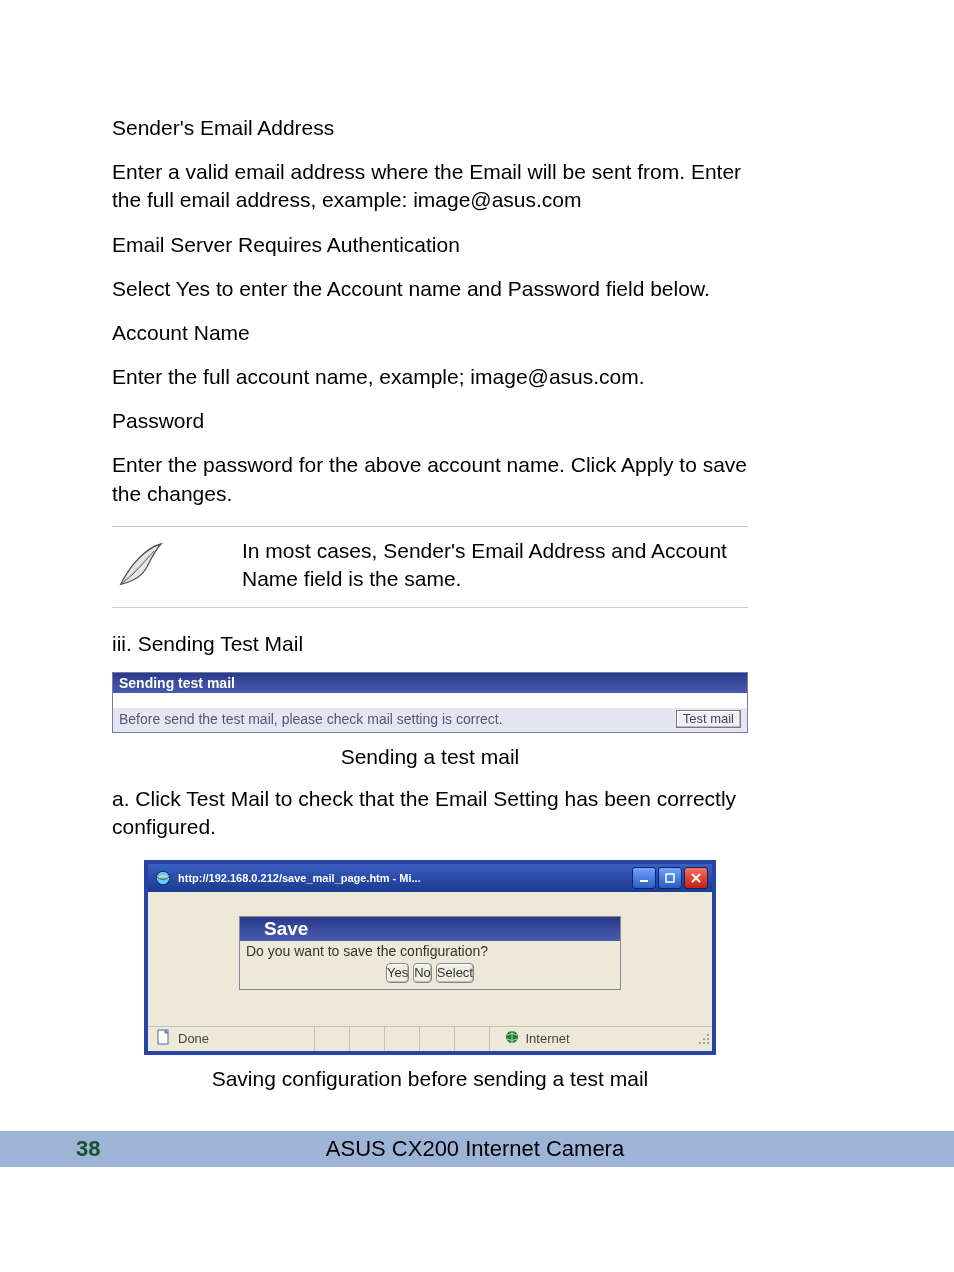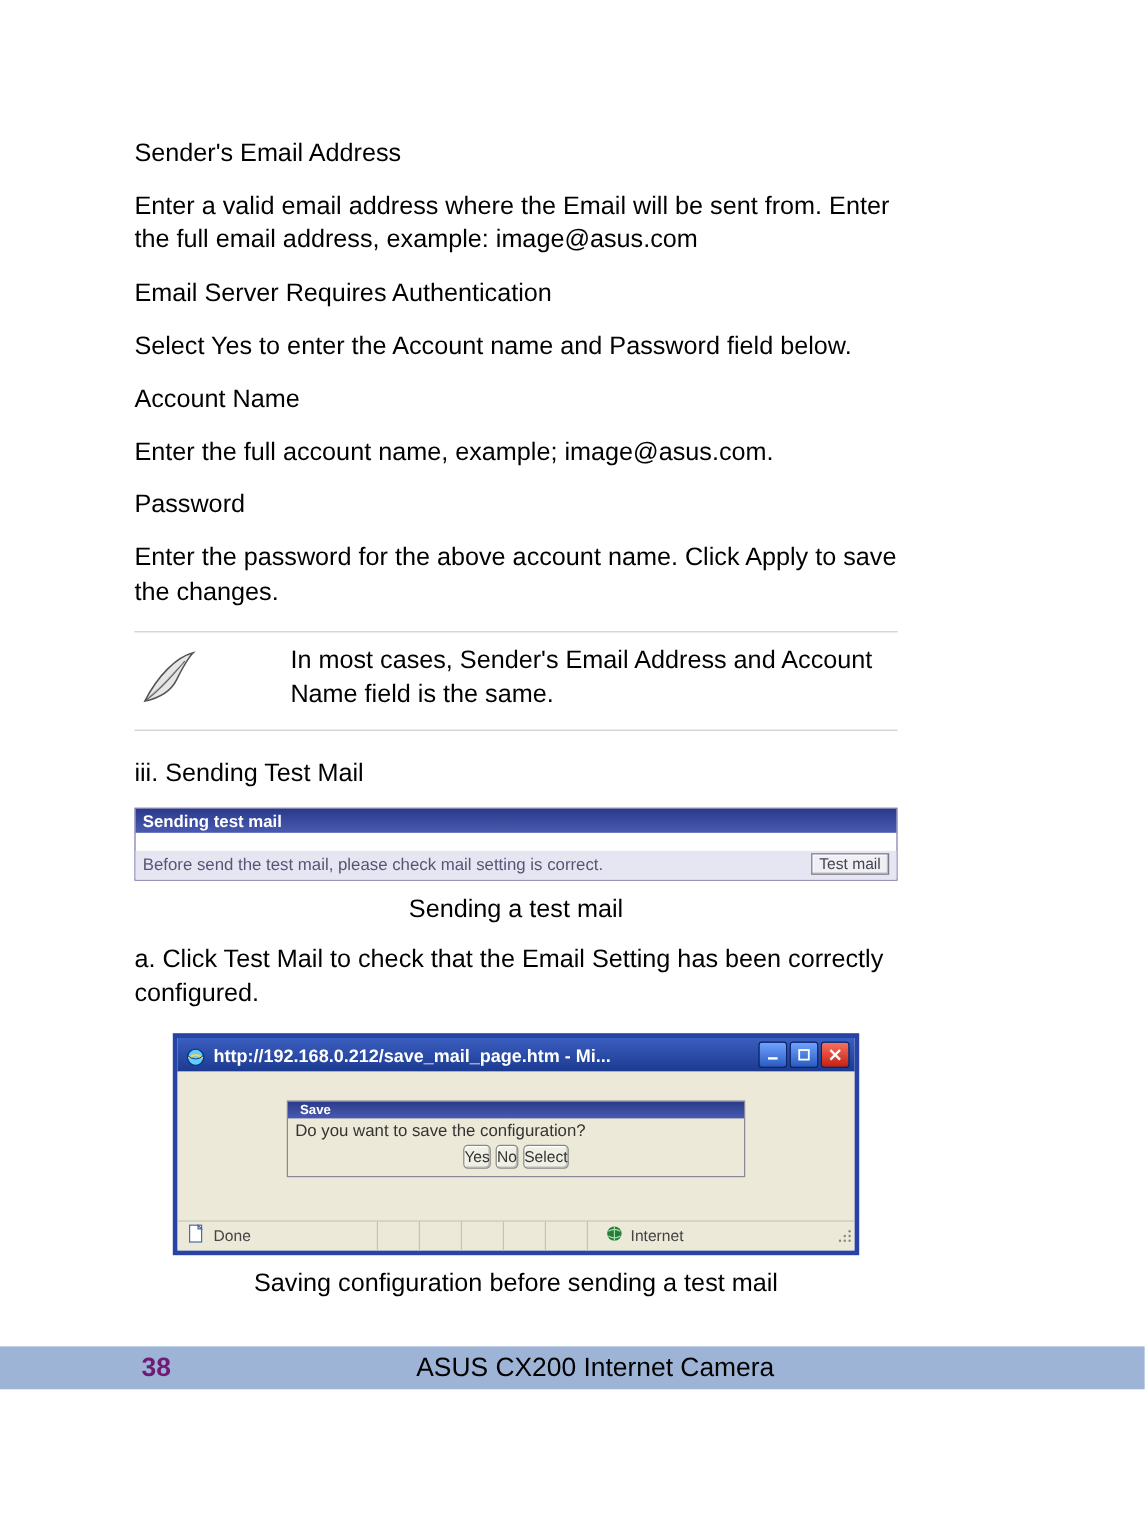--- a/index.html
+++ b/index.html
@@ -103,24 +103,24 @@
     width: 572px;
     margin: 0 auto 12px auto;
     border: 4px solid #2643a5;
     font-family: Tahoma, Arial, sans-serif;
     box-sizing: border-box;
   }
   .dialog-title {
     background: linear-gradient(#3b5ec0, #1b3a90);
     color: #fff;
     display: flex;
-    align-items: flex-end;
+    align-items: center;
     justify-content: space-between;
     padding: 3px 4px 3px 6px;
-    font-size: 15px;
+    font-size: 11px;
     font-weight: bold;
   }
   .dialog-title-left {
     display: flex;
     align-items: center;
     gap: 6px;
     overflow: hidden;
     white-space: nowrap;
   }
   .ie-icon {
@@ -152,23 +152,23 @@
     justify-content: center;
   }
   .inner-panel {
     width: 380px;
     border: 1px solid #888899;
     background: #ece9d8;
   }
   .inner-panel-header {
     background: linear-gradient(#2a3a8a, #4a5ab0);
     color: #fff;
-    font-size: 11px;
+    font-size: 19px;
     font-weight: bold;
-    padding: 1px 10px;
+    padding: 1px 24px;
   }
   .inner-panel-body {
     font-size: 14px;
     color: #333;
     padding: 2px 6px 6px 6px;
   }
   .inner-panel-buttons {
     display: flex;
     justify-content: center;
     gap: 4px;
@@ -236,22 +236,22 @@
     width: 954px;
     height: 36px;
     background: #9db4d6;
     display: flex;
     align-items: center;
     margin-top: 40px;
   }
   .footer-page {
     font-weight: bold;
     font-size: 22px;
-    color: #701a75;
-    padding-left: 118px;
+    color: #14532d;
+    padding-left: 76px;
     width: 80px;
   }
   .footer-title {
     font-size: 22px;
     color: #000;
     flex: 1;
     text-align: center;
     padding-right: 160px;
   }
 </style>

